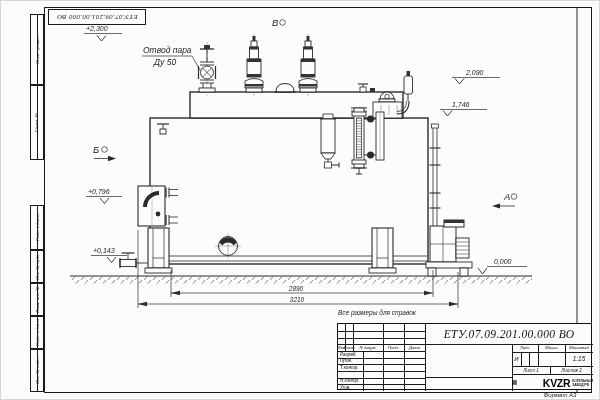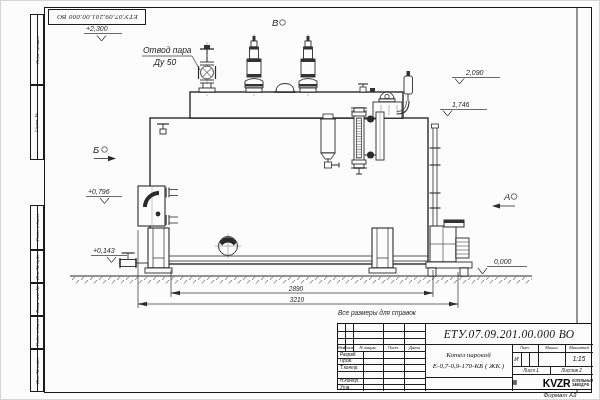--- a/index.html
+++ b/index.html
@@ -396,24 +396,20 @@
     <div class="tcell" style="left:66px;top:20.25px;width:21px;height:7px;">Дата</div>
 
     <div class="tcell lbl" style="left:0;top:27px;width:25px;height:6.7px;">Разраб.</div>
     <div class="tcell lbl" style="left:0;top:33.7px;width:25px;height:6.6px;">Пров.</div>
     <div class="tcell lbl" style="left:0;top:40.3px;width:25px;height:6.7px;">Т.контр.</div>
     <div class="tcell lbl" style="left:0;top:53.7px;width:25px;height:6.6px;">Н.контр.</div>
     <div class="tcell lbl" style="left:0;top:60.3px;width:25px;height:6.7px;">Утв.</div>
 
     <div class="doccell">ЕТУ.07.09.201.00.000  ВО</div>
 
-    <div class="namecell">
-      <span>Котел паровой</span>
-      <span>Е-0,7-0,9-170-КБ ( ЖК )</span>
-    </div>
 
     <div class="tcell" style="left:174px;top:20px;width:26px;height:7.5px;">Лит.</div>
     <div class="tcell" style="left:200px;top:20px;width:27px;height:7.5px;">Масса</div>
     <div class="tcell" style="left:227px;top:20px;width:28px;height:7.5px;">Масштаб</div>
     <div class="tcell" style="left:174px;top:27.5px;width:9px;height:14.5px;font-size:6px;">И</div>
     <div class="tcell" style="left:227px;top:27.5px;width:28px;height:14.5px;font-size:6.5px;">1:15</div>
     <div class="tcell" style="left:174px;top:42px;width:38px;height:8px;font-size:4.6px;">Лист 1</div>
     <div class="tcell" style="left:212px;top:42px;width:43px;height:8px;font-size:4.6px;">Листов 2</div>
 
     <div class="logocell">

